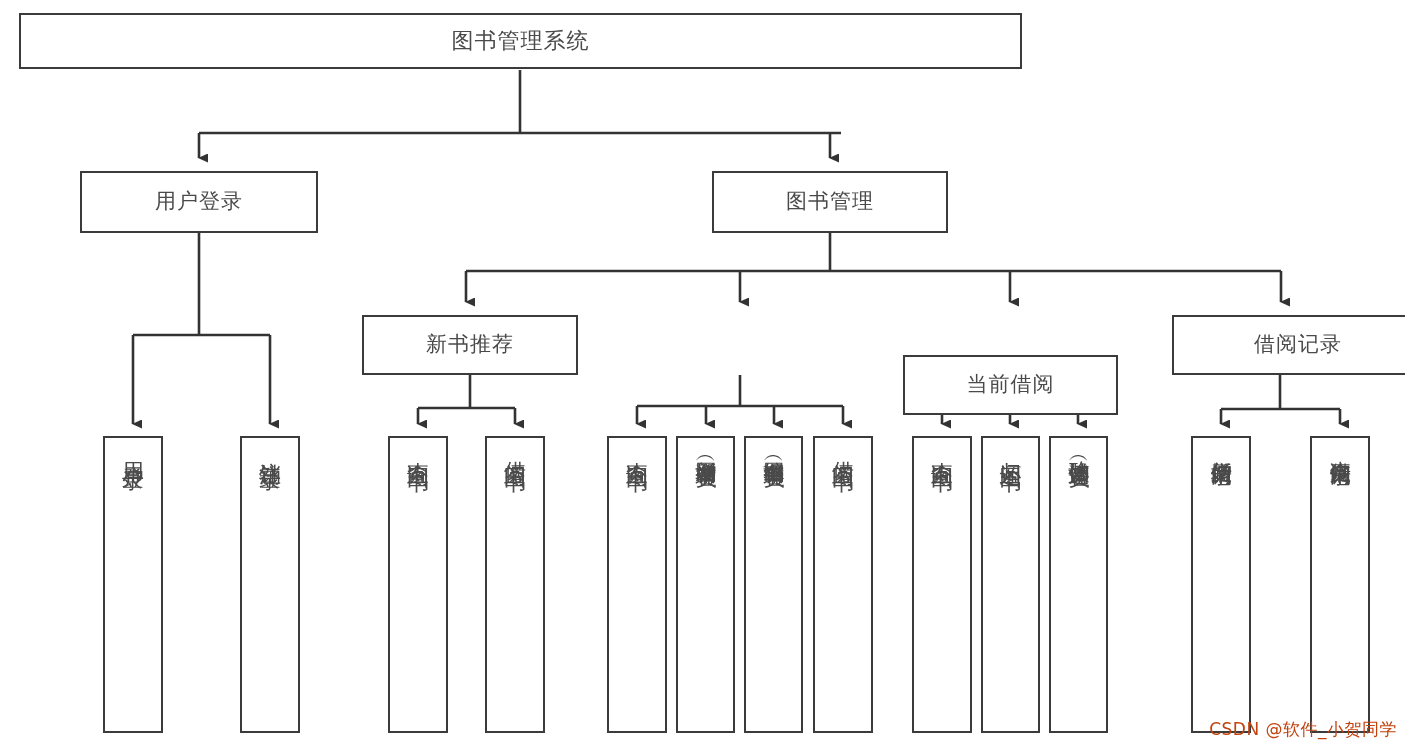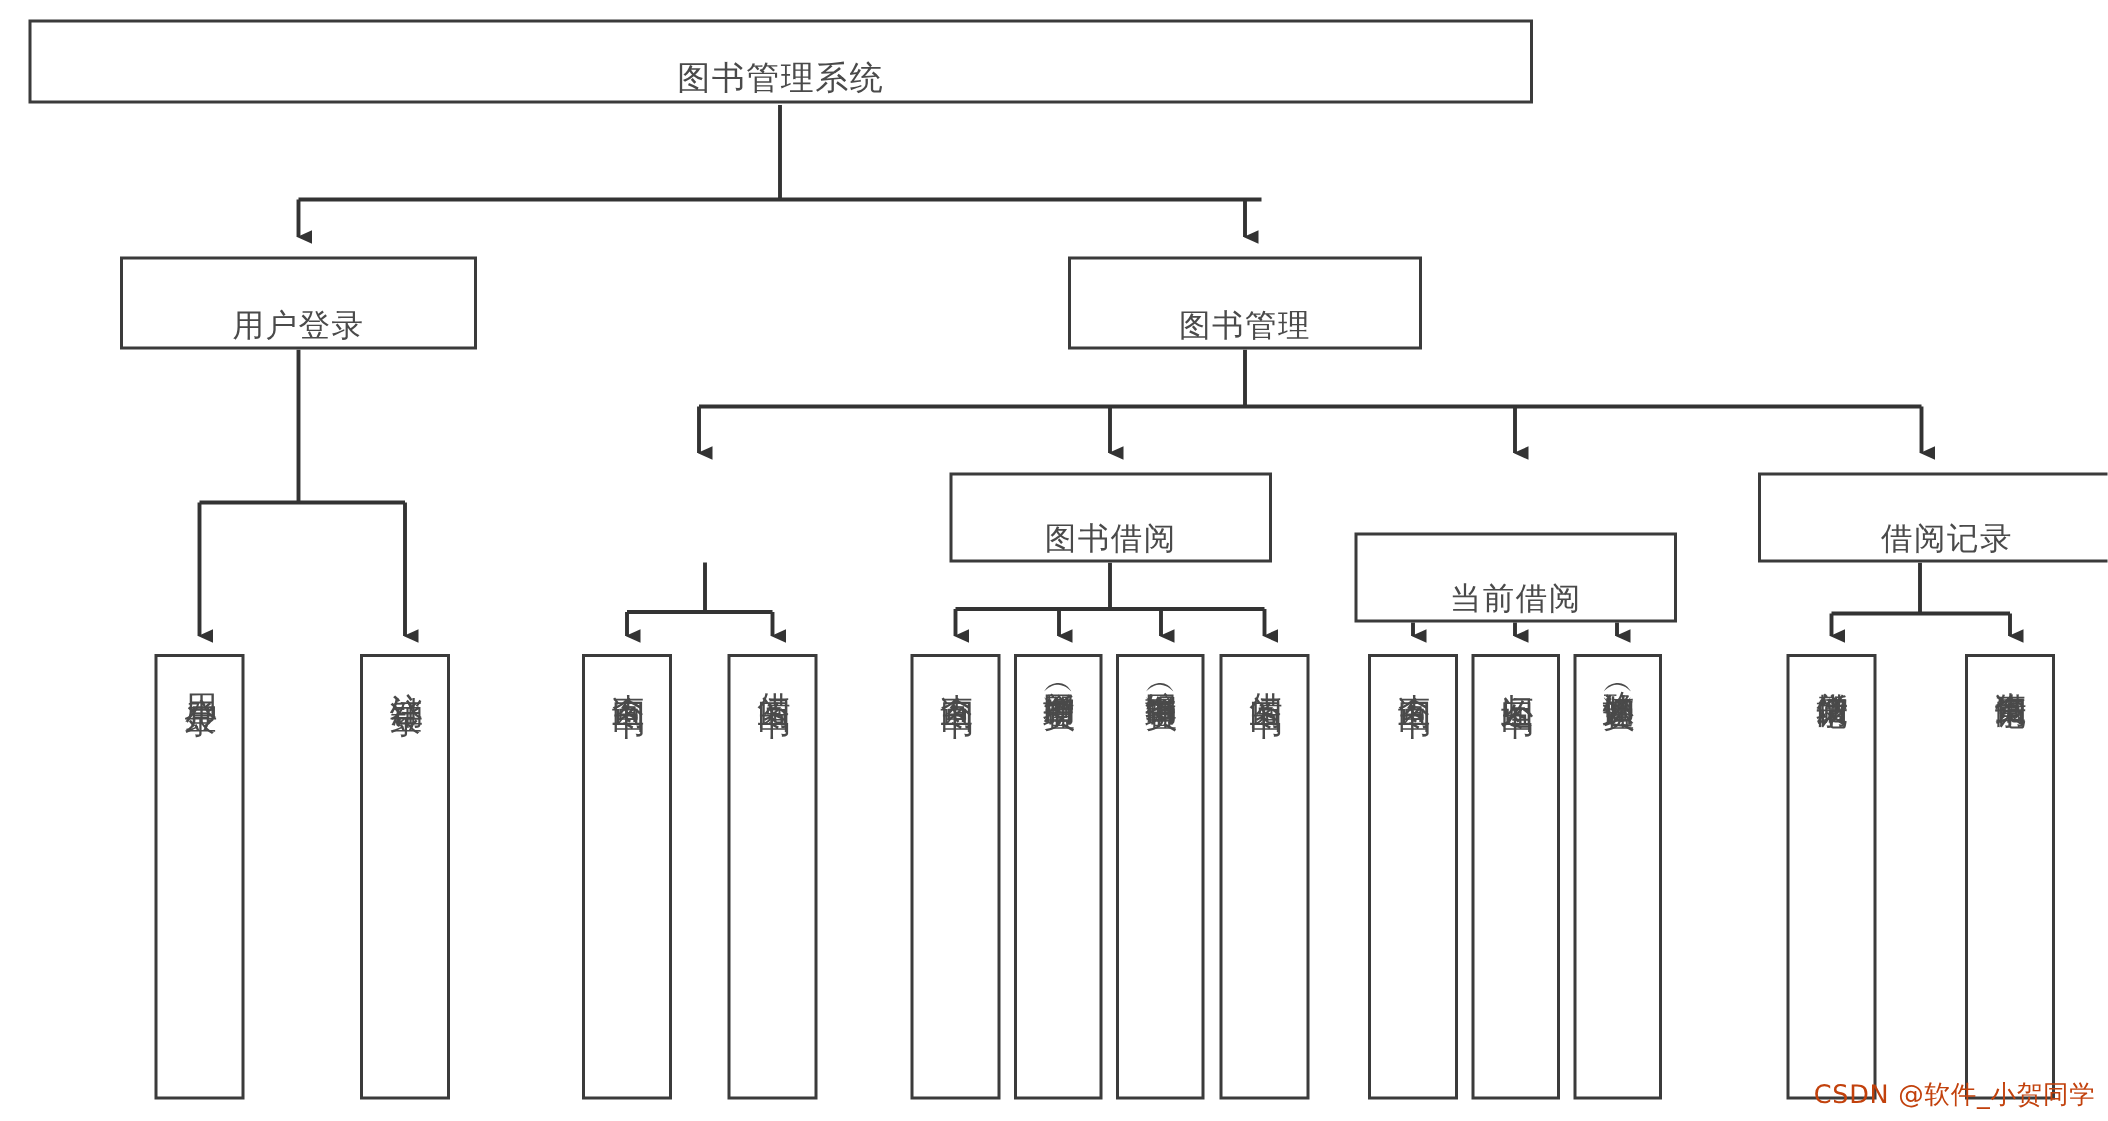--- a/index.html
+++ b/index.html
@@ -10,21 +10,21 @@
   }
   #diagram{position:relative;width:1405px;height:747px;background:#ffffff;}
   #wires{position:absolute;left:0;top:0;width:1405px;height:747px;}
 
   .node{
     position:absolute;
     box-sizing:border-box;
     background:#ffffff;
     border:2px solid #3b3b3b;
     display:flex;
-    align-items:flex-end;
+    align-items:center;
     justify-content:center;
     color:#4a4a4a;
     z-index:2;
   }
   .node .label{
     color:#4a4a4a;
     line-height:1.22;
     text-align:center;
     white-space:nowrap;
   }
@@ -115,24 +115,24 @@
   </div>
 
   <div class="node h" style="left:80px;top:171px;width:238px;height:62px;">
     <span class="label">用户登录</span>
   </div>
 
   <div class="node h" style="left:712px;top:171px;width:236px;height:62px;">
     <span class="label">图书管理</span>
   </div>
 
+  <div class="node h" style="left:362px;top:315px;width:216px;height:60px;">
+    <span class="label">新书推荐</span>
+  </div>
 
-  <div class="node h" style="left:633px;top:315px;width:215px;height:60px;">
-    <span class="label">图书借阅</span>
-  </div>
 
   <div class="node h" style="left:903px;top:315px;width:215px;height:60px;margin-top:40px;">
     <span class="label">当前借阅</span>
   </div>
 
   <div class="node h" style="left:1172px;top:315px;width:252px;height:60px;">
     <span class="label">借阅记录</span>
   </div>
 
   <div class="node v" style="left:103px;top:436px;width:60px;height:297px;">

